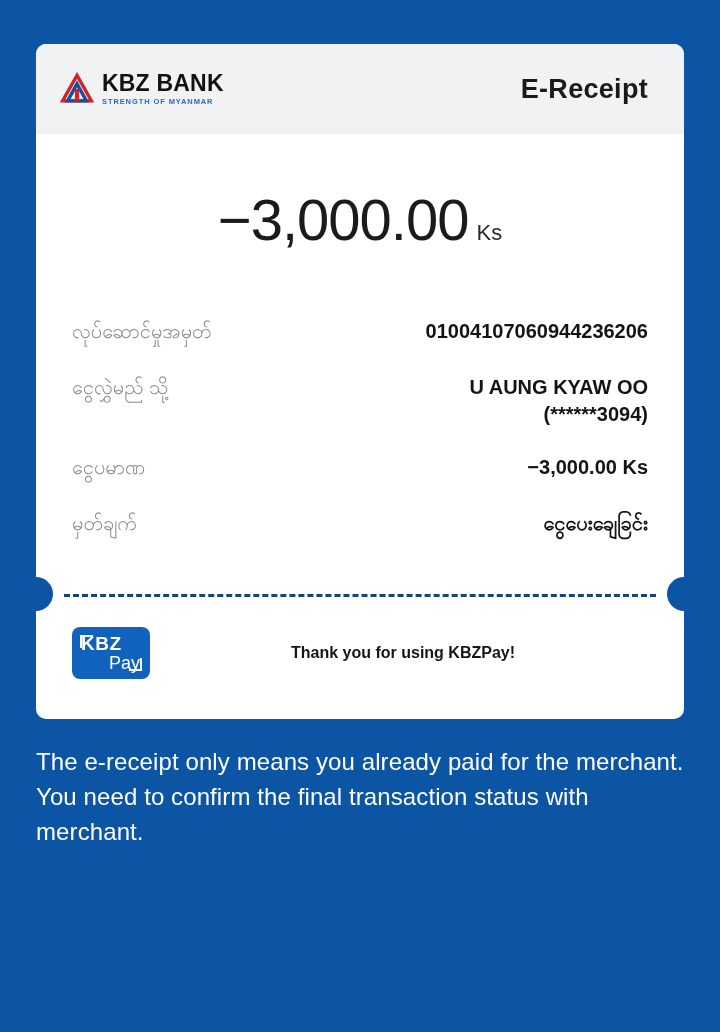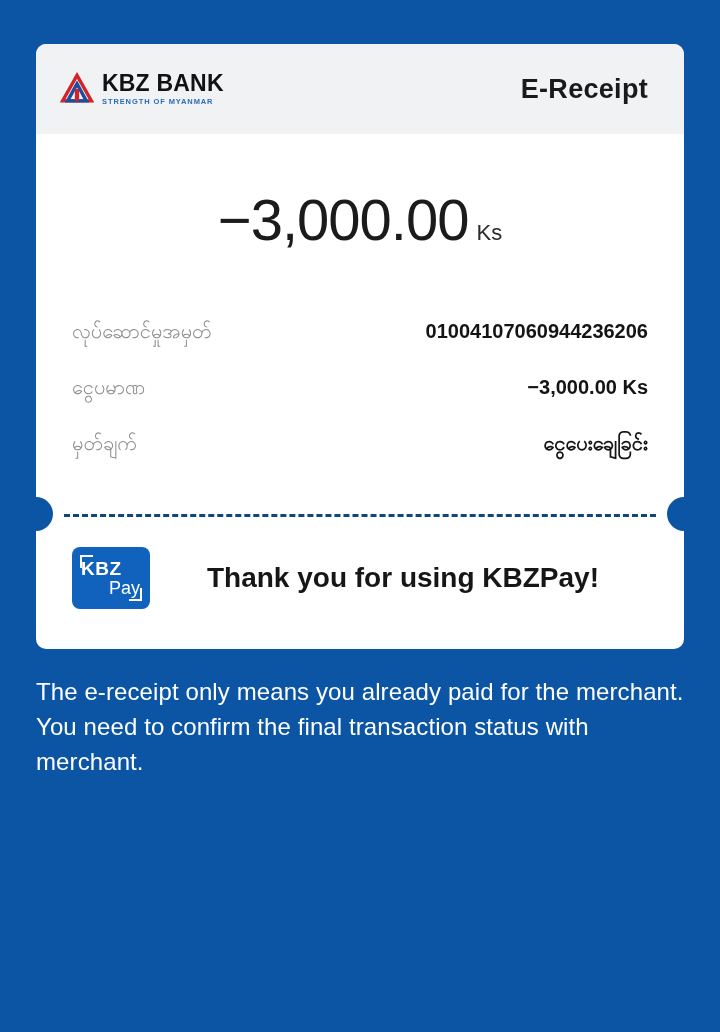--- a/index.html
+++ b/index.html
@@ -136,21 +136,21 @@
 
   
   .rc-footer {
     display: flex;
     align-items: center;
     padding: 14px 36px 40px 36px;
     gap: 18px;
   }
   .kbzpay-logo {
     width: 78px;
-    height: 62px;
+    height: 52px;
     background: #1162bd;
     border-radius: 8px;
     position: relative;
     flex: none;
   }
   .kbzpay-logo .kp-text {
     position: absolute;
     inset: 0;
     display: flex;
     flex-direction: column;
@@ -166,21 +166,21 @@
     position: absolute;
     width: 13px; height: 13px;
     border: 2px solid #fff;
   }
   .kp-corner.tl { top: 8px; left: 8px; border-right: none; border-bottom: none; }
   .kp-corner.br { bottom: 8px; right: 8px; border-left: none; border-top: none; }
 
   .thanks {
     flex: 1;
     text-align: center;
-    font-size: 28px;
+    font-size: 16px;
     font-weight: bold;
     color: #161616;
     padding-right: 10px;
   }
 
   
   .note {
     width: 648px;
     margin-top: 26px;
     color: #ffffff;
@@ -217,20 +217,27 @@
 
     <div class="details">
 
 
       <div class="row">
         <div class="row-label">လုပ်ဆောင်မှုအမှတ်</div>
         <div class="row-value">01004107060944236206</div>
       </div>
 
 
+      <div class="row">
+        <div class="row-label">ငွေလွှဲမည် သို့</div>
+        <div class="row-value">
+          <span>U AUNG KYAW OO</span>
+          <span class="sub">(******3094)</span>
+        </div>
+      </div>
 
       <div class="row">
         <div class="row-label">ငွေပမာဏ</div>
         <div class="row-value">−3,000.00 Ks</div>
       </div>
 
       <div class="row">
         <div class="row-label">မှတ်ချက်</div>
         <div class="row-value">ငွေပေးချေခြင်း</div>
       </div>

